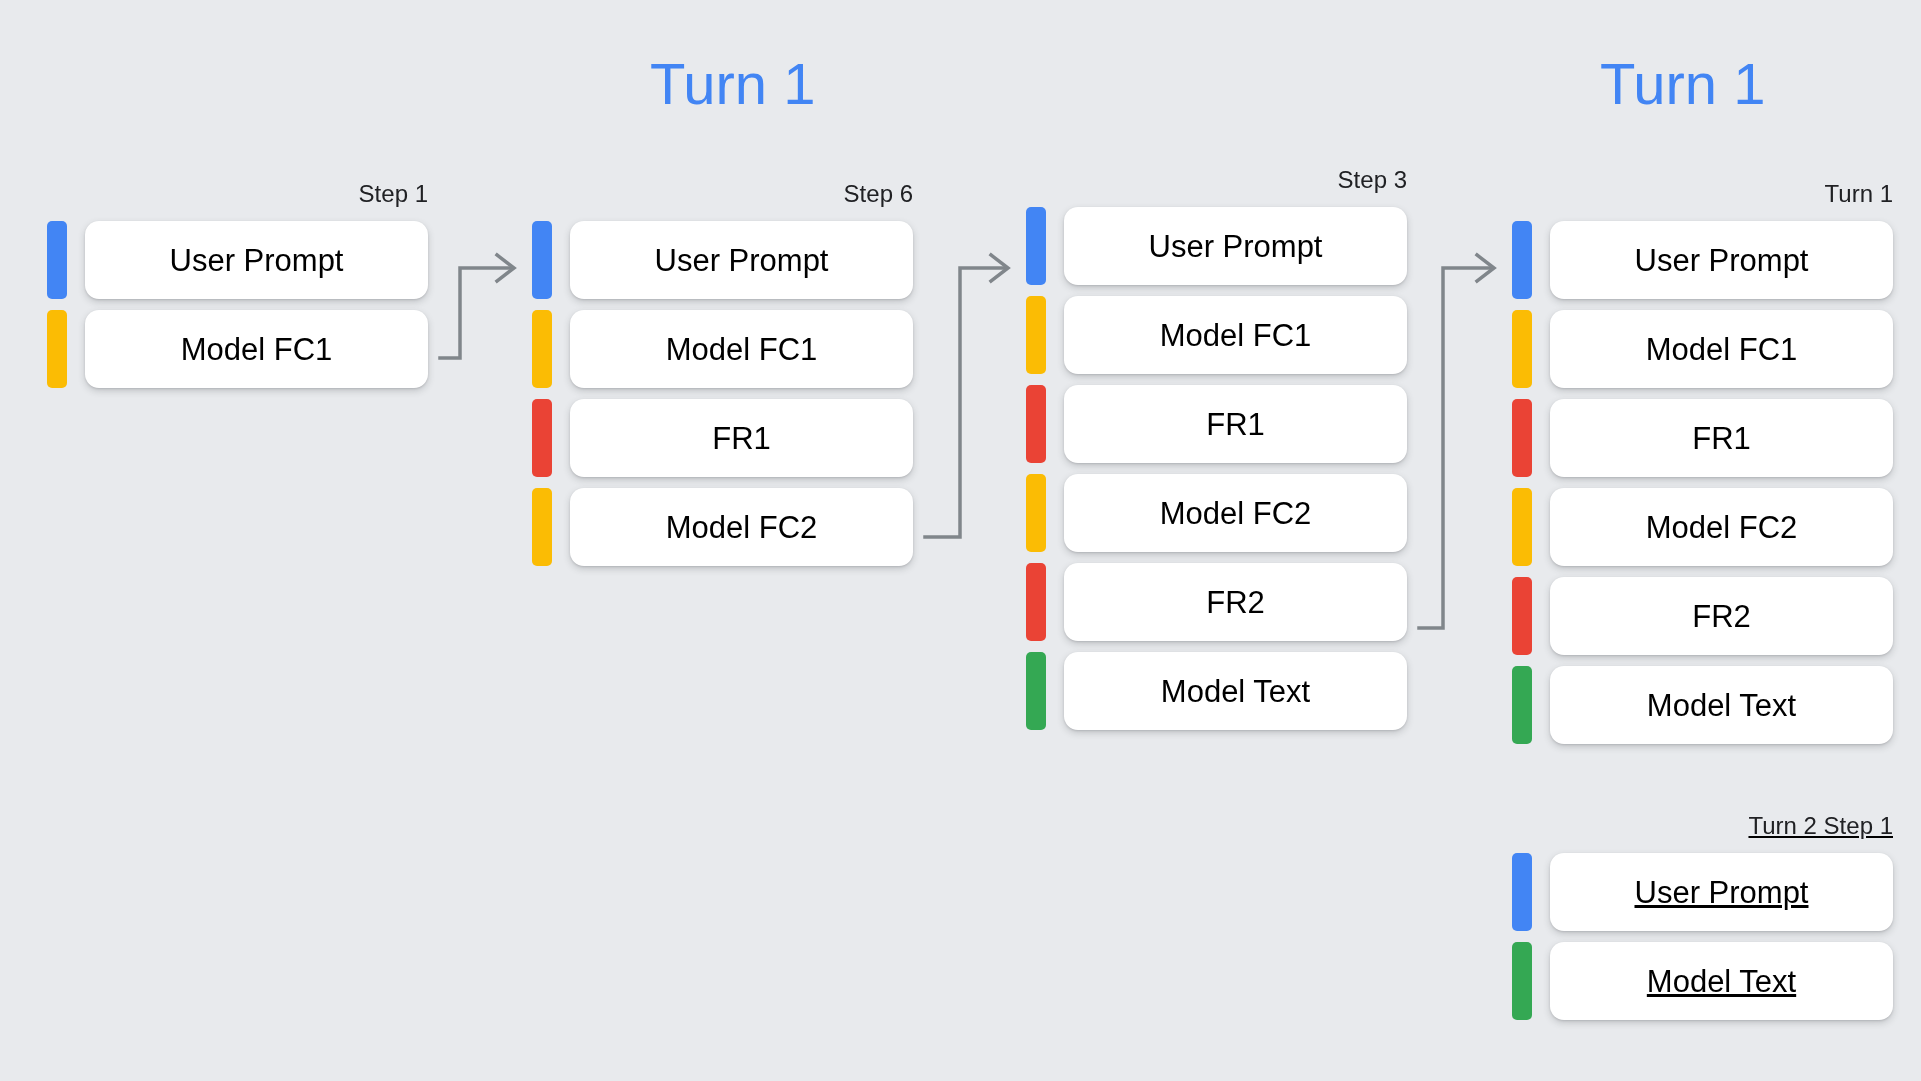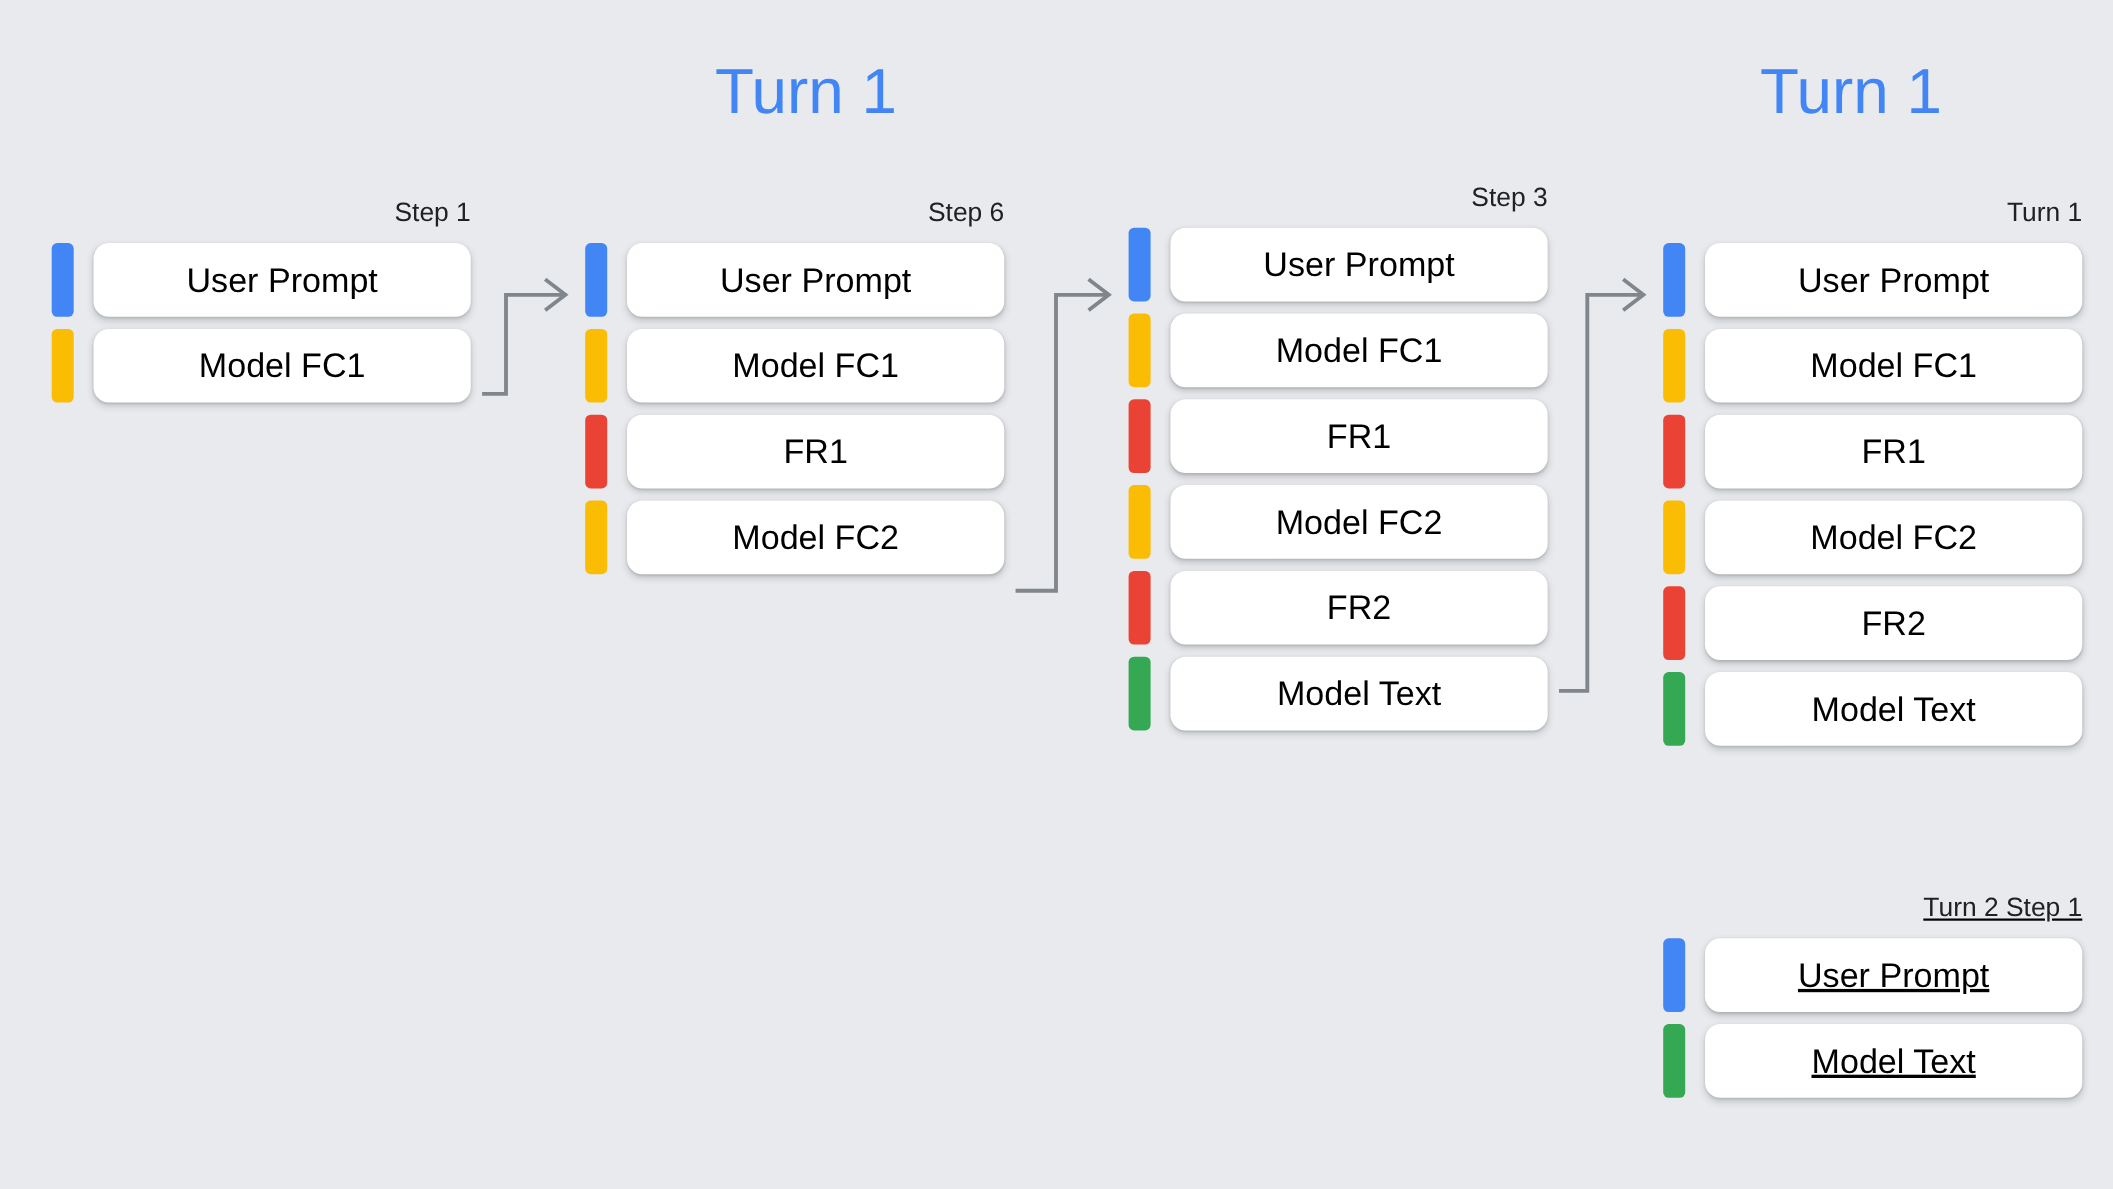--- a/index.html
+++ b/index.html
@@ -58,21 +58,21 @@
   .rows {
     display: flex;
     flex-direction: column;
     gap: 11px;
   }
 
   
   .row {
     display: flex;
     align-items: stretch;
-    height: 67px;
+    height: 78px;
   }
   .bar {
     width: 20px;
     border-radius: 5px;
     flex: 0 0 auto;
   }
   .bar-blue   { background: #4285f4; }
   .bar-yellow { background: #fbbc04; }
   .bar-red    { background: #ea4335; }
   .bar-green  { background: #34a853; }

